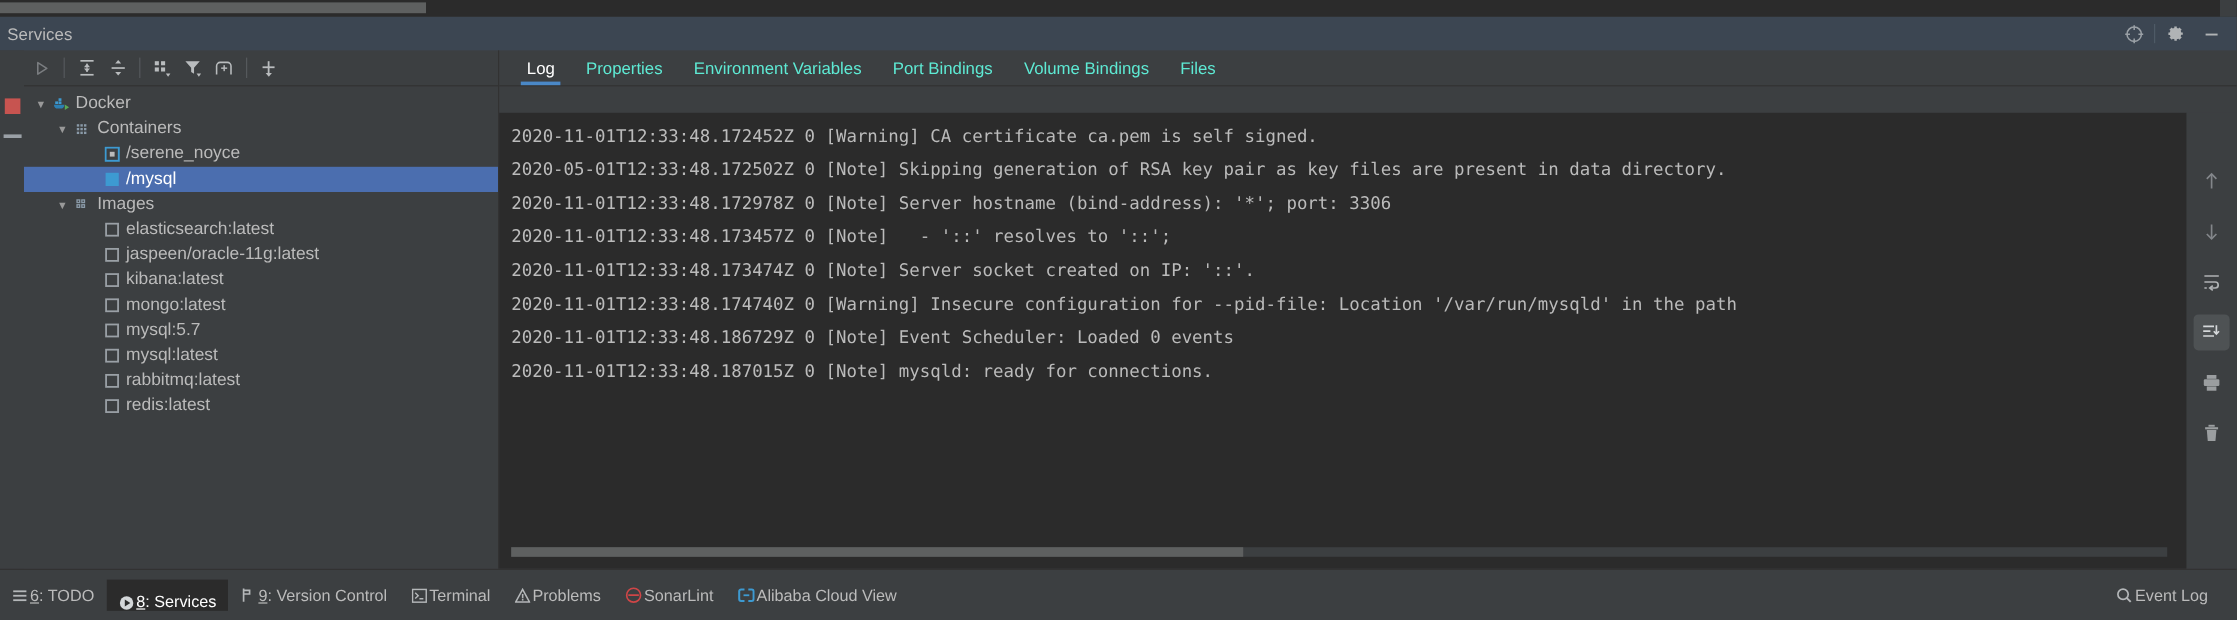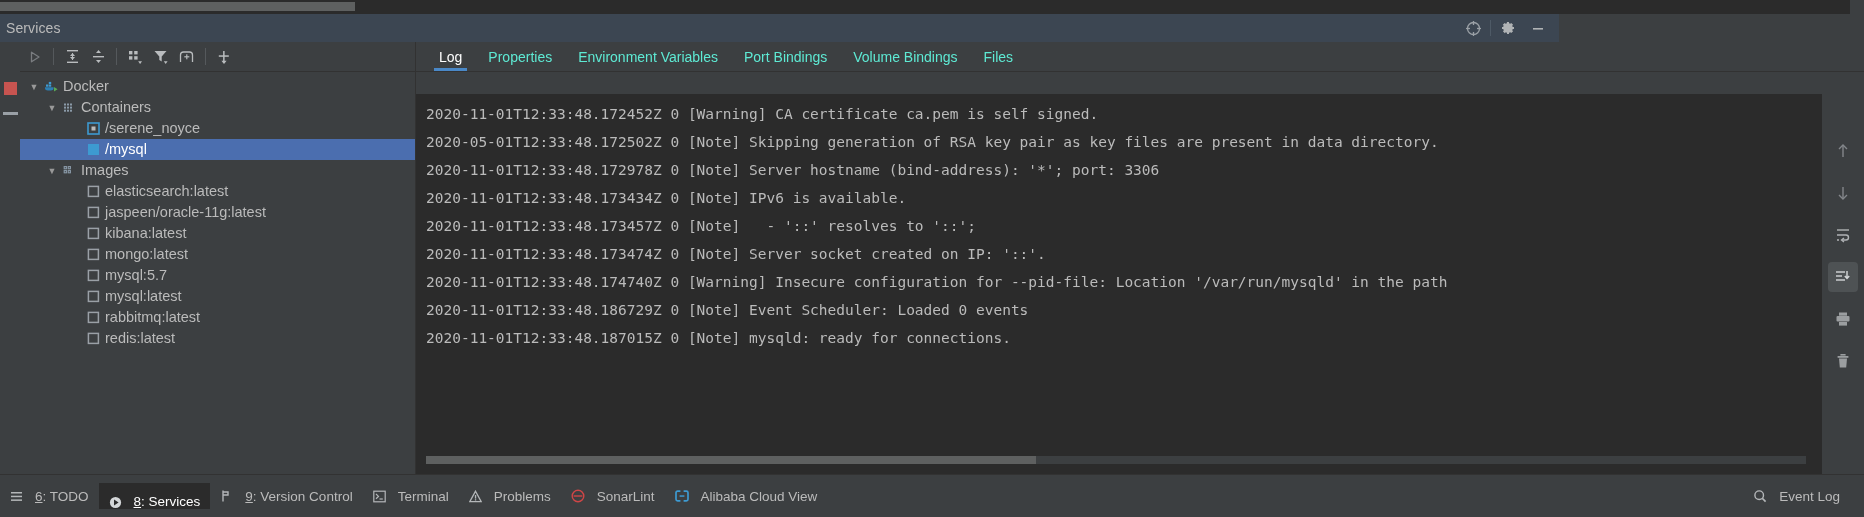--- a/index.html
+++ b/index.html
@@ -11,21 +11,21 @@
   }
   .app { position: relative; width: 1864px; height: 517px; background: #3c3f41; }
 
   
   .top-strip { position: absolute; left: 0; top: 0; width: 1864px; height: 14px; background: #2b2b2b; }
   .top-strip-bar { position: absolute; left: 0; top: 2px; width: 355px; height: 9px; background: #5e6060; }
   .top-strip-right { position: absolute; right: 0; top: 0; width: 14px; height: 14px; background: #3c3f41; }
 
   
   .tw-header {
-    position: absolute; left: 0; top: 14px; width: 1559px; height: 28px;
+    position: absolute; left: 0; top: 14px; width: 1864px; height: 28px;
     background: #3c4652;
     display: flex; align-items: center;
   }
   .tw-title { color: #bbbbbb; font-size: 14px; padding-left: 6px; letter-spacing: .1px; }
   .tw-header-actions { margin-left: auto; display: flex; align-items: center; height: 28px; padding-right: 6px; }
   .tw-ico { width: 30px; height: 28px; display: flex; align-items: center; justify-content: center; color: #9aa0a6; }
   .tw-sep { width: 1px; height: 16px; background: #4e5a66; margin: 0 2px; }
 
   
   .body-row { position: absolute; left: 0; top: 42px; width: 1864px; height: 432px; display: flex; }
@@ -66,21 +66,21 @@
   .log-line { height: 28px; line-height: 28px; white-space: pre; }
   .hscroll { position: absolute; left: 10px; right: 16px; bottom: 10px; height: 8px; background: #3c3f41; }
   .hscroll .thumb { position: absolute; left: 0; top: 0; width: 610px; height: 8px; background: #5e6060; }
 
   .console-side { width: 42px; flex: 0 0 42px; background: #3c3f41; display: flex; flex-direction: column; align-items: center; padding-top: 42px; }
   .cs-btn { width: 30px; height: 30px; margin-bottom: 12px; display: flex; align-items: center; justify-content: center; color: #8c8f91; border-radius: 4px; }
   .cs-btn.on { background: #4e5254; color: #c7cacc; }
 
   
   .statusbar { position: absolute; left: 0; bottom: 0; width: 1864px; height: 43px; background: #3c3f41; border-top: 1px solid #323232; display: flex; align-items: center; }
-  .sb-item { height: 26px; display: flex; align-items: center; gap: 12px; padding: 0 10px; color: #bbbbbb; font-size: 13.5px; white-space: nowrap; }
+  .sb-item { height: 26px; display: flex; align-items: center; gap: 2px; padding: 0 10px; color: #bbbbbb; font-size: 13.5px; white-space: nowrap; }
   .sb-item.active { background: #2b2b2b; color: #ffffff; align-items: flex-end; }
   .sb-item u { text-decoration: underline; }
   .sb-right { margin-left: auto; display: flex; align-items: center; padding-right: 14px; }
 
   svg { display: block; }
 </style>
 </head>
 <body>
 
 <div class="app">
@@ -348,21 +348,20 @@
         <div class="tab">
             <span>Files</span>
           </div>
       </div>
 
       <div class="console-wrap">
         <div class="console">
           <div class="log-line">2020-11-01T12:33:48.172452Z 0 [Warning] CA certificate ca.pem is self signed.</div>
           <div class="log-line">2020-05-01T12:33:48.172502Z 0 [Note] Skipping generation of RSA key pair as key files are present in data directory.</div>
           <div class="log-line">2020-11-01T12:33:48.172978Z 0 [Note] Server hostname (bind-address): '*'; port: 3306</div>
-          <div class="log-line">2020-11-01T12:33:48.173434Z 0 [Note] IPv6 is available.</div>
           <div class="log-line">2020-11-01T12:33:48.173457Z 0 [Note]   - '::' resolves to '::';</div>
           <div class="log-line">2020-11-01T12:33:48.173474Z 0 [Note] Server socket created on IP: '::'.</div>
           <div class="log-line">2020-11-01T12:33:48.174740Z 0 [Warning] Insecure configuration for --pid-file: Location '/var/run/mysqld' in the path </div>
           <div class="log-line">2020-11-01T12:33:48.186729Z 0 [Note] Event Scheduler: Loaded 0 events</div>
           <div class="log-line">2020-11-01T12:33:48.187015Z 0 [Note] mysqld: ready for connections.</div>
           <div class="hscroll">
             <div class="thumb"></div>
           </div>
         </div>
 

